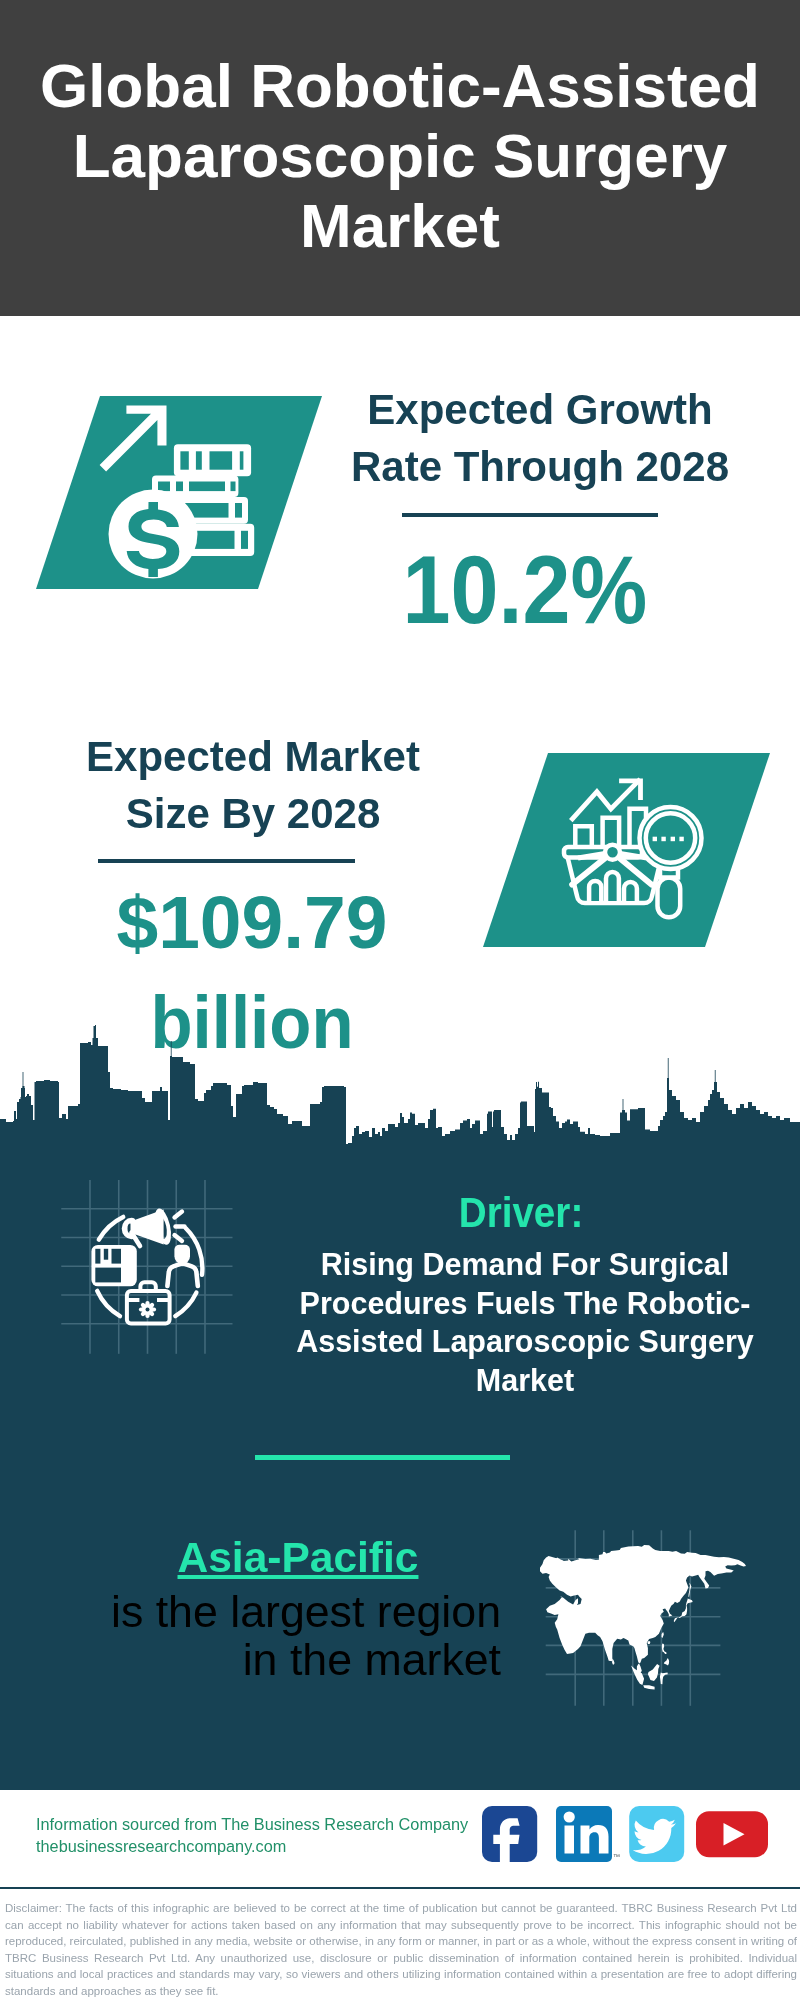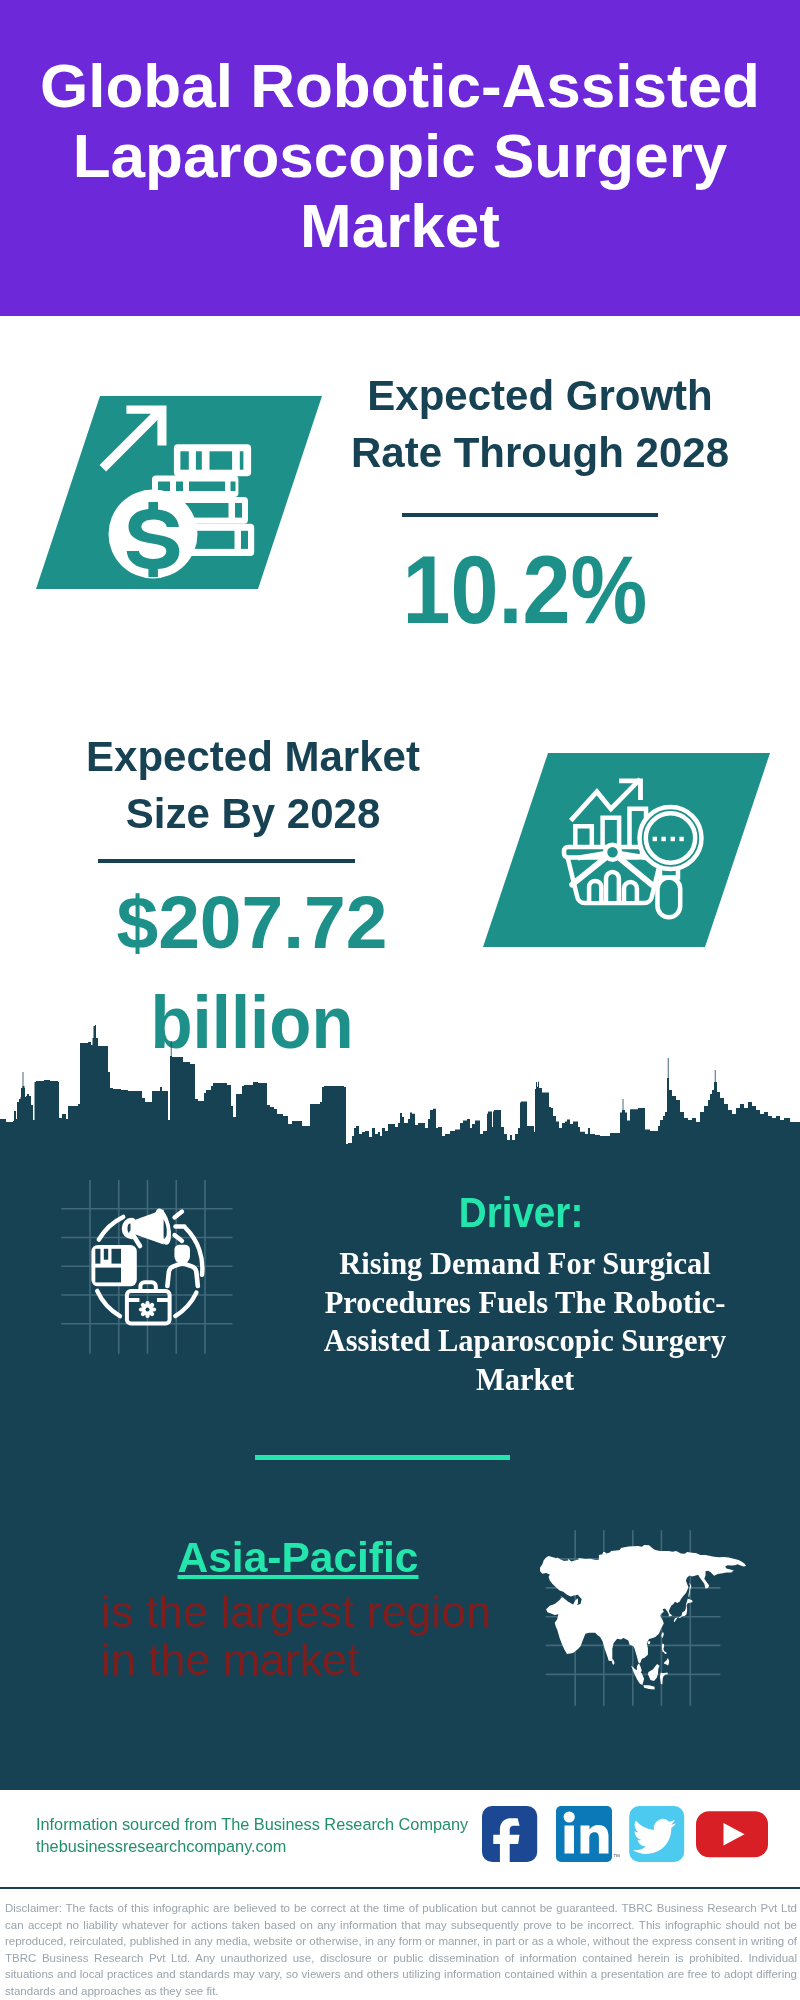--- a/index.html
+++ b/index.html
@@ -2,43 +2,43 @@
 <html><head>
 <meta charset="utf-8">
 <style>
   * { margin:0; padding:0; box-sizing:border-box; }
   html,body { width:800px; height:2000px; }
   body { font-family:"Liberation Sans", sans-serif; background:#ffffff; overflow:hidden;
          -webkit-font-smoothing:antialiased; }
   .page { position:relative; width:800px; height:2000px; background:#fff; overflow:hidden; }
 
   
-  .header { position:absolute; left:0; top:0; width:800px; height:316px; background:#6d28d9; }
+  .header { position:absolute; left:0; top:0; width:800px; height:316px; background:#404040; }
   .header h1 { position:absolute; left:0px; top:51px; width:800px; text-align:center;
       color:#fff; font-size:62px; font-weight:bold; line-height:70px; white-space:nowrap; }
   .stat-head { position:absolute; color:#174254; font-weight:bold; font-size:42px;
       line-height:57px; text-align:center; white-space:nowrap; }
   .rule { position:absolute; height:4px; background:#174254; }
   .big { position:absolute; color:#1d9189; font-weight:bold; text-align:center; white-space:nowrap; }
   .big span { display:block; }
 
   
   .lower { position:absolute; left:0; top:1144px; width:800px; height:646px; background:#174254; }
   .skyline { position:absolute; left:0; top:1020px; width:800px; height:130px; }
 
   
   .driver-title { position:absolute; color:#24e5ac; font-weight:bold; font-size:43px;
       text-align:center; white-space:nowrap; transform:scaleX(0.898); transform-origin:center top; }
   .driver-text { position:absolute; color:#ffffff; font-weight:bold; font-size:30.5px;
-      line-height:38.5px; text-align:center; white-space:nowrap;font-family:Liberation Serif, serif; }
+      line-height:38.5px; text-align:center; white-space:nowrap; }
   .sep { position:absolute; height:5px; background:#24e5ac; }
 
   
   .region-title { position:absolute; color:#24e5ac; font-weight:bold; font-size:42.5px; text-align:center; white-space:nowrap; }
-  .region-text { position:absolute; color:#7f1d1d; font-size:44.7px; line-height:48.4px; text-align:left; white-space:nowrap; }
+  .region-text { position:absolute; color:#000000; font-size:44.7px; line-height:48.4px; text-align:right; white-space:nowrap; }
 
   
   .footer { position:absolute; left:0; top:1790px; width:800px; height:106px; background:#fff;padding-left:25px; }
   .src { position:absolute; color:#219068; font-size:16.3px; line-height:22.4px; white-space:nowrap; }
   .hr { position:absolute; left:0; width:800px; height:2px; background:#174254; }
   .disclaimer { position:absolute; left:5px; top:1900px; width:792px; color:#9aa4ad;
       font-size:11.5px; line-height:16.5px; text-align:justify; }
 </style>
 </head>
 <body>
@@ -89,35 +89,35 @@
         <rect x="239.8" y="71.3" width="3.6" height="18.4" fill="#1d9189"></rect>
       </g>
 
       <circle cx="153" cy="154" r="44.5" fill="#ffffff"></circle>
       <path fill="#1d9189" d="M148.5,122 h9.5 v7.6 c11.9,1 19.9,7.5 20.9,17.3 h-12.1 c-1,-4.5 -5.8,-7.4 -13.1,-7.4
         c-7.4,0 -12.3,2.8 -12.3,7.1 c0,3.7 3,5.8 10.4,7.2 l9.1,1.8 c12.7,2.5 18.4,7.2 18.4,15.8 c0,10.1 -8.1,16.8 -21.4,17.7
         v7.8 h-9.5 v-7.9 c-12.9,-1.1 -21,-7.8 -21.7,-17.9 h12.2 c0.9,4.8 6.1,7.8 14,7.8 c8,0 13.4,-3 13.4,-7.5
         c0,-3.7 -2.9,-5.8 -10,-7.1 l-9.7,-1.9 c-12.3,-2.4 -18.1,-7.5 -18.1,-16 c0,-9.8 7.8,-16.4 19.9,-17.4 z"></path>
     </g>
   </svg>
-  <div class="stat-head" style="left:340px;top:367px;width:400px;">
+  <div class="stat-head" style="left:340px;top:381px;width:400px;">
     <span>Expected Growth</span><br>
     <span>Rate Through 2028</span>
   </div>
   <div class="rule" style="left:402px;top:513px;width:256px;"></div>
   <div class="big" style="left:275px;top:541px;width:500px;font-size:97px;line-height:97px;
        transform:scaleX(0.89);transform-origin:center top;">10.2%</div>
 
   <div class="stat-head" style="left:53px;top:728px;width:400px;">
     <span>Expected Market</span><br>
     <span>Size By 2028</span>
   </div>
   <div class="rule" style="left:98px;top:859px;width:257px;"></div>
   <div class="big" style="left:52px;top:872px;width:400px;font-size:75px;line-height:100px;">
-    <span style="transform:scaleX(1.0);transform-origin:center top;">$207.72</span>
+    <span style="transform:scaleX(1.0);transform-origin:center top;">$109.79</span>
     <span style="transform:scaleX(0.92);transform-origin:center top;">billion</span>
   </div>
   <svg class="icon-svg" style="position:absolute;left:450px;top:740px;" width="350" height="225" viewBox="450 740 350 225">
     <polygon points="548,753 770,753 705,947 483,947" fill="#1d9189"></polygon>
     <g fill="none" stroke="#ffffff" stroke-width="5" stroke-linecap="square" stroke-linejoin="miter">
 
       <polyline points="572.4,818.8 596.9,791.7 610.9,809 638.5,780.9" stroke-width="4.8"></polyline>
       <polyline points="621.5,780.8 640.5,780.8 640.5,797.5" stroke-width="4.8"></polyline>
 
       <path d="M575.3,850 v-23.8 h16.5 v23.8" fill="#1d9189" stroke-width="4.5"></path>

